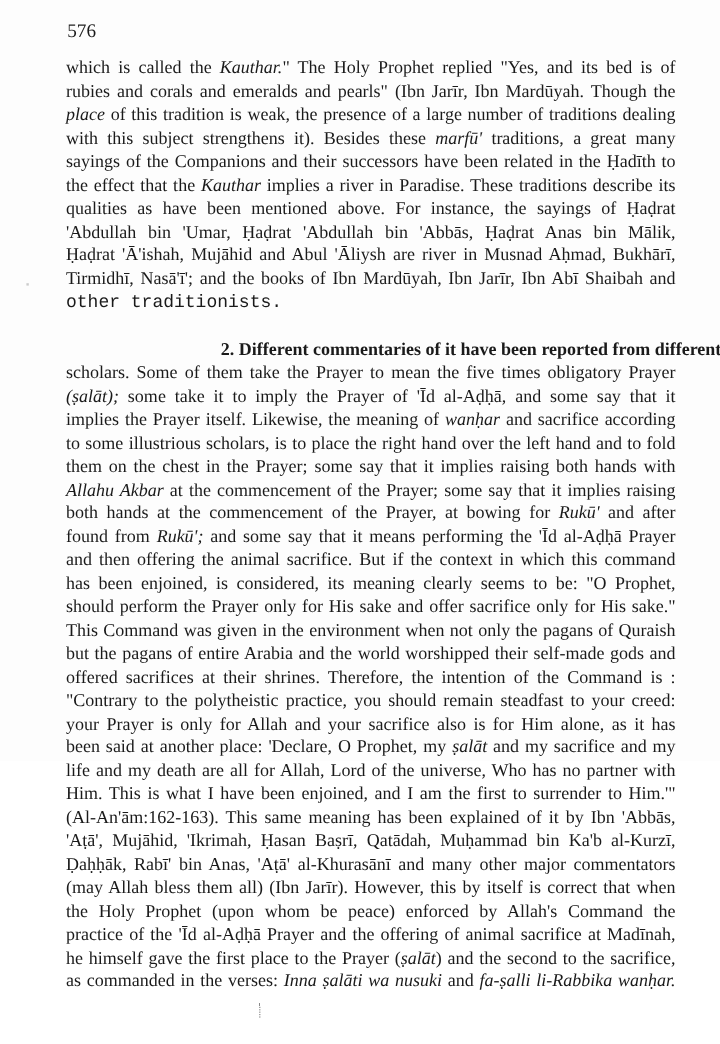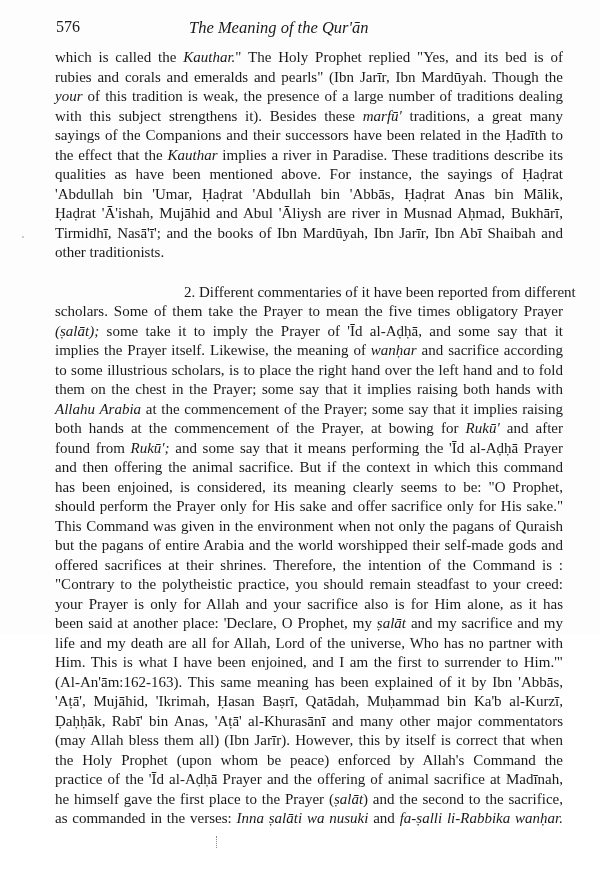--- a/index.html
+++ b/index.html
@@ -52,23 +52,25 @@
       height: 19.5px;
       line-height: 19.5px;
       font-size: 15px;
       text-align: justify;
       text-align-last: justify;
       white-space: nowrap;
       overflow: visible;
     }
     .line.last {
       text-align-last: left;
+      font-family: Liberation Mono, monospace;
     }
     .line.indent {
       padding-left: 129px;
+      font-weight: bold;
     }
     .para-gap {
       height: 20px;
     }
     .it { font-style: italic; margin-top: 48px; }
     .stray-mark {
       position: absolute;
       left: 216px;
       top: 836px;
       width: 1px;
@@ -83,46 +85,45 @@
       height: 2px;
       background: #ccc;
     }
   </style>
 </head>
 <body>
 
 <div class="page">
   <div class="header">
     <span class="page-number">576</span>
-    <span class="running-title">The Meaning of the Qur'ān</span>
   </div>
 
   <div class="body-text" id="body-text">
       <div>
         <span class="line"><span>which is called the </span><span class="it">Kauthar.</span><span>" The Holy Prophet replied "Yes, and its bed is of</span></span>
         <span class="line"><span>rubies and corals and emeralds and pearls" (Ibn Jarīr, Ibn Mardūyah. Though the</span></span>
-        <span class="line"><span class="it">your</span><span> of this tradition is weak, the presence of a large number of traditions dealing</span></span>
+        <span class="line"><span class="it">place</span><span> of this tradition is weak, the presence of a large number of traditions dealing</span></span>
         <span class="line"><span>with this subject strengthens it). Besides these </span><span class="it">marfū'</span><span> traditions, a great many</span></span>
         <span class="line"><span>sayings of the Companions and their successors have been related in the Ḥadīth to</span></span>
         <span class="line"><span>the effect that the </span><span class="it">Kauthar</span><span> implies a river in Paradise. These traditions describe its</span></span>
         <span class="line"><span>qualities as have been mentioned above. For instance, the sayings of Ḥaḍrat</span></span>
         <span class="line"><span>'Abdullah bin 'Umar, Ḥaḍrat 'Abdullah bin 'Abbās, Ḥaḍrat Anas bin Mālik,</span></span>
         <span class="line"><span>Ḥaḍrat 'Ā'ishah, Mujāhid and Abul 'Āliysh are river in Musnad Aḥmad, Bukhārī,</span></span>
         <span class="line"><span>Tirmidhī, Nasā'ī'; and the books of Ibn Mardūyah, Ibn Jarīr, Ibn Abī Shaibah and</span></span>
         <span class="line last"><span>other traditionists.</span></span>
       </div>
       <div class="para-gap"></div>
       <div>
         <span class="line indent"><span>2. Different commentaries of it have been reported from different</span></span>
         <span class="line"><span>scholars. Some of them take the Prayer to mean the five times obligatory Prayer</span></span>
         <span class="line"><span class="it">(ṣalāt);</span><span> some take it to imply the Prayer of 'Īd al-Aḍḥā, and some say that it</span></span>
         <span class="line"><span>implies the Prayer itself. Likewise, the meaning of </span><span class="it">wanḥar</span><span> and sacrifice according</span></span>
         <span class="line"><span>to some illustrious scholars, is to place the right hand over the left hand and to fold</span></span>
         <span class="line"><span>them on the chest in the Prayer; some say that it implies raising both hands with</span></span>
-        <span class="line"><span class="it">Allahu Arabia</span><span> at the commencement of the Prayer; some say that it implies raising</span></span>
+        <span class="line"><span class="it">Allahu Akbar</span><span> at the commencement of the Prayer; some say that it implies raising</span></span>
         <span class="line"><span>both hands at the commencement of the Prayer, at bowing for </span><span class="it">Rukū'</span><span> and after</span></span>
         <span class="line"><span>found from </span><span class="it">Rukū';</span><span> and some say that it means performing the 'Īd al-Aḍḥā Prayer</span></span>
         <span class="line"><span>and then offering the animal sacrifice. But if the context in which this command</span></span>
         <span class="line"><span>has been enjoined, is considered, its meaning clearly seems to be: "O Prophet,</span></span>
         <span class="line"><span>should perform the Prayer only for His sake and offer sacrifice only for His sake."</span></span>
         <span class="line"><span>This Command was given in the environment when not only the pagans of Quraish</span></span>
         <span class="line"><span>but the pagans of entire Arabia and the world worshipped their self-made gods and</span></span>
         <span class="line"><span>offered sacrifices at their shrines. Therefore, the intention of the Command is :</span></span>
         <span class="line"><span>"Contrary to the polytheistic practice, you should remain steadfast to your creed:</span></span>
         <span class="line"><span>your Prayer is only for Allah and your sacrifice also is for Him alone, as it has</span></span>

